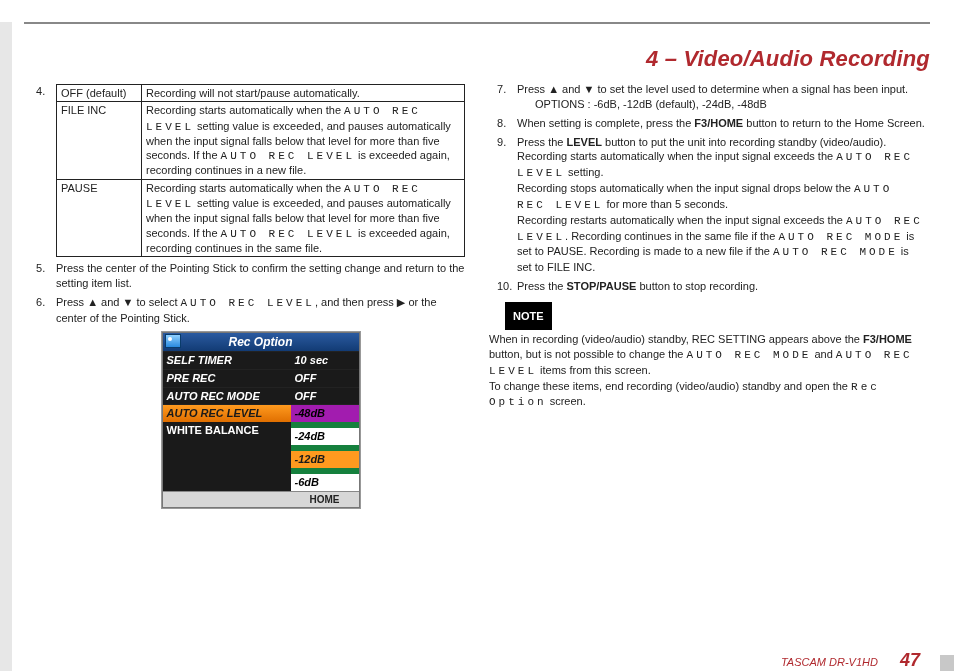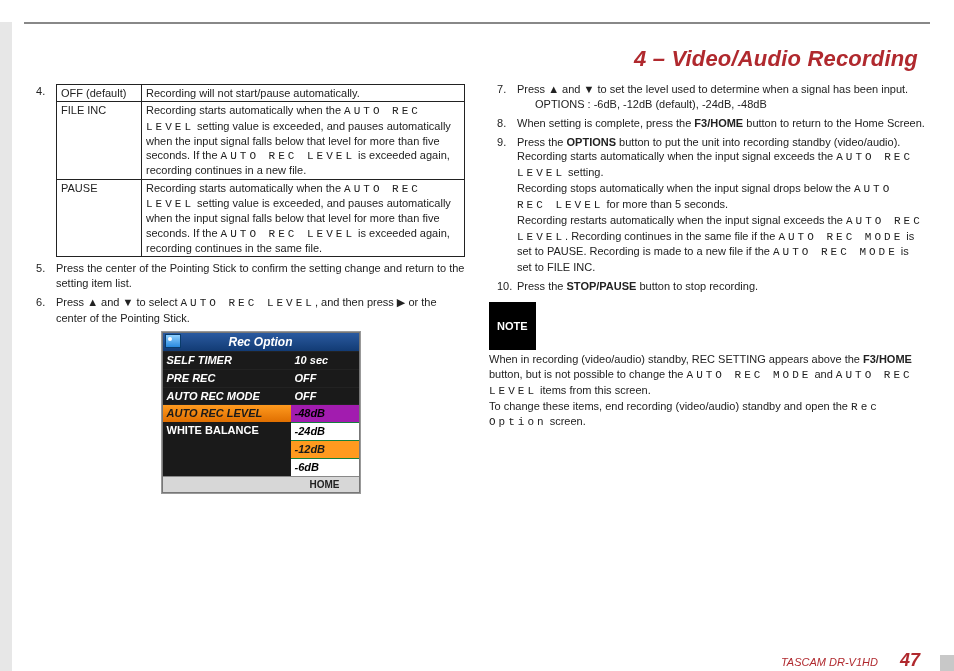--- a/index.html
+++ b/index.html
@@ -15,21 +15,21 @@
     position: relative;
     box-sizing: border-box;
   }
   .header-line {
     border-top: 2px solid #888;
     margin: 22px 24px 0 24px;
   }
   .header-title {
     position: absolute;
     top: 24px;
-    right: 36px;
+    right: 24px;
     font-weight: 700;
     font-style: italic;
     font-family: "Myriad Pro", "Segoe UI", Arial, sans-serif;
     font-size: 22px;
     color: #b0292e;
     letter-spacing: 0.2px;
   }
   .columns {
     display: flex;
     gap: 24px;
@@ -81,23 +81,23 @@
   }
   .sub-indent {
     margin-left: 18px;
     line-height: 1.35;
   }
   .note-badge {
     display: inline-block;
     background: #000;
     color: #fff;
     font-weight: 700;
-    padding: 18px 8px;
-    font-size: 11px;
-    margin: 4px 0 2px 0;
+    padding: 8px 8px;
+    font-size: 11px;
+    margin: 4px 0 2px 16px;
   }
   .note-body {
     line-height: 1.35;
   }
   
   .device {
     width: 196px;
     margin: 6px auto 0 auto;
     border: 1px solid #777;
     background: #000;
@@ -166,21 +166,21 @@
     background: #1a1a1a;
   }
   .dev-sub .r {
     width: 60px;
     background: #fff;
     color: #000;
     font-weight: 700;
     font-style: italic;
     font-size: 11px;
     padding: 1px 4px;
-    border-top: 1px solid #15803d;
+    border-top: 6px solid #15803d;
   }
   .dev-sub.hl .r {
     background: #ff9a1f;
     color: #1a1a1a;
   }
   .dev-footer {
     display: flex;
     background: #d7d7d7;
     font-size: 10px;
     font-weight: 700;
@@ -305,21 +305,21 @@
     <div class="col">
       <ol class="steps" style="--start:6">
         <li>
           <span>Press ▲ and ▼ to set the level used to determine when a signal has been input.</span>
           <div class="sub-indent">OPTIONS : -6dB, -12dB (default), -24dB, -48dB</div>
         </li>
         <li>
           <span>When setting is complete, press the </span><b>F3/HOME</b><span> button to return to the Home Screen.</span>
         </li>
         <li>
-          <span>Press the </span><b>OPTIONS</b><span> button to put the unit into recording standby (video/audio). Recording starts automatically when the input signal exceeds the </span><span class="lcd">AUTO REC LEVEL</span><span> setting.</span>
+          <span>Press the </span><b>LEVEL</b><span> button to put the unit into recording standby (video/audio). Recording starts automatically when the input signal exceeds the </span><span class="lcd">AUTO REC LEVEL</span><span> setting.</span>
           <div><span>Recording stops automatically when the input signal drops below the </span><span class="lcd">AUTO REC LEVEL</span><span> for more than 5 seconds.</span></div>
           <div><span>Recording restarts automatically when the input signal exceeds the </span><span class="lcd">AUTO REC LEVEL</span><span>. Recording continues in the same file if the </span><span class="lcd">AUTO REC MODE</span><span> is set to PAUSE. Recording is made to a new file if the </span><span class="lcd">AUTO REC MODE</span><span> is set to FILE INC.</span></div>
         </li>
         <li>
           <span>Press the </span><b>STOP/PAUSE</b><span> button to stop recording.</span>
         </li>
       </ol>
       <div class="note-badge">NOTE</div>
       <div class="note-body">
         <span>When in recording (video/audio) standby, REC SETTING appears above the </span><b>F3/HOME</b><span> button, but is not possible to change the </span><span class="lcd">AUTO REC MODE</span><span> and </span><span class="lcd">AUTO REC LEVEL</span><span> items from this screen.</span>

